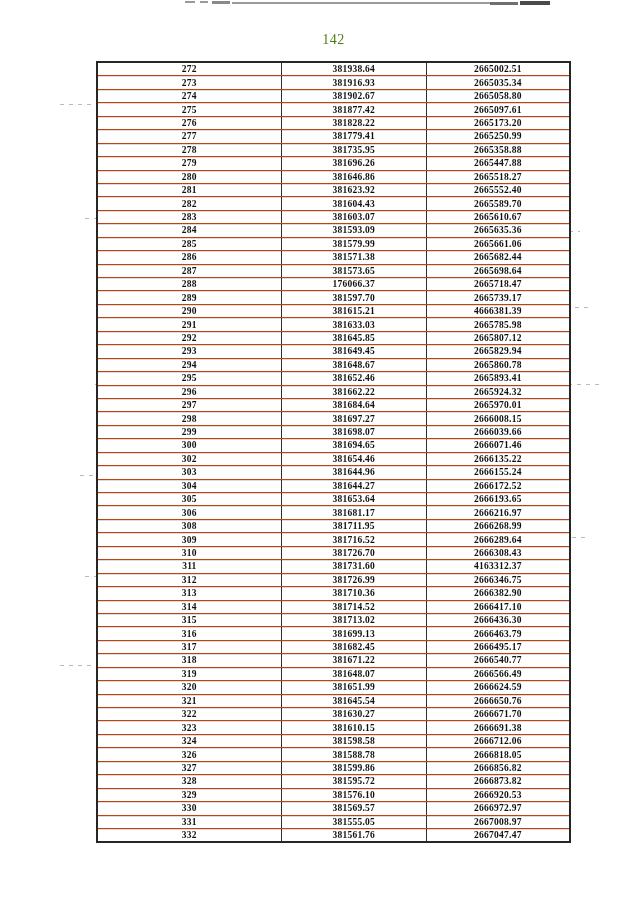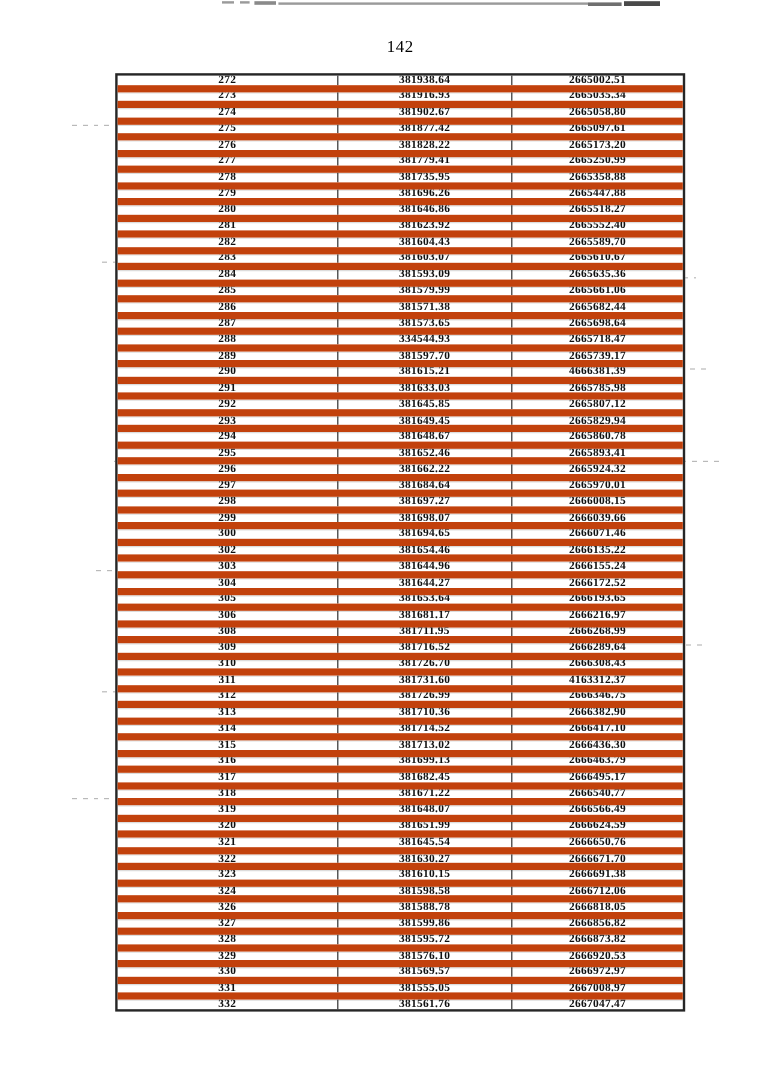--- a/index.html
+++ b/index.html
@@ -29,21 +29,21 @@
   
   .page-number {
     position: absolute;
     top: 32px;
     left: 96px;
     width: 475px;
     text-align: center;
     font-size: 14px;
     font-weight: 400;
     letter-spacing: 0.5px;
-    color: #000000;
+    color: #4d7c0f;
   }
   
   .coord-table {
     position: absolute;
     left: 96px;
     top: 61px;
     width: 475px;
     height: 782px;
     border: 2px solid #262626;
     box-sizing: border-box;
@@ -51,21 +51,21 @@
     flex-direction: column;
     background: #fff;
   }
   .row {
     flex: 1 1 0;
     display: flex;
     align-items: stretch;
     min-height: 0;
   }
   .row + .row {
-    border-top: 6px solid #c2410c;
+    border-top: 1px solid #c2410c;
     box-shadow: inset 0 1px 0 rgba(130,130,130,0.28);
   }
   .cell {
     display: flex;
     align-items: center;
     justify-content: center;
     font-size: 9.5px;
     font-weight: 600;
     letter-spacing: 0.25px;
     white-space: nowrap;
@@ -180,21 +180,21 @@
     <div class="cell c2">381571.38</div>
     <div class="cell c3">2665682.44</div>
   </div>
     <div class="row">
     <div class="cell c1">287</div>
     <div class="cell c2">381573.65</div>
     <div class="cell c3">2665698.64</div>
   </div>
     <div class="row">
     <div class="cell c1">288</div>
-    <div class="cell c2">334544.93</div>
+    <div class="cell c2">176066.37</div>
     <div class="cell c3">2665718.47</div>
   </div>
     <div class="row">
     <div class="cell c1">289</div>
     <div class="cell c2">381597.70</div>
     <div class="cell c3">2665739.17</div>
   </div>
     <div class="row">
     <div class="cell c1">290</div>
     <div class="cell c2">381615.21</div>

